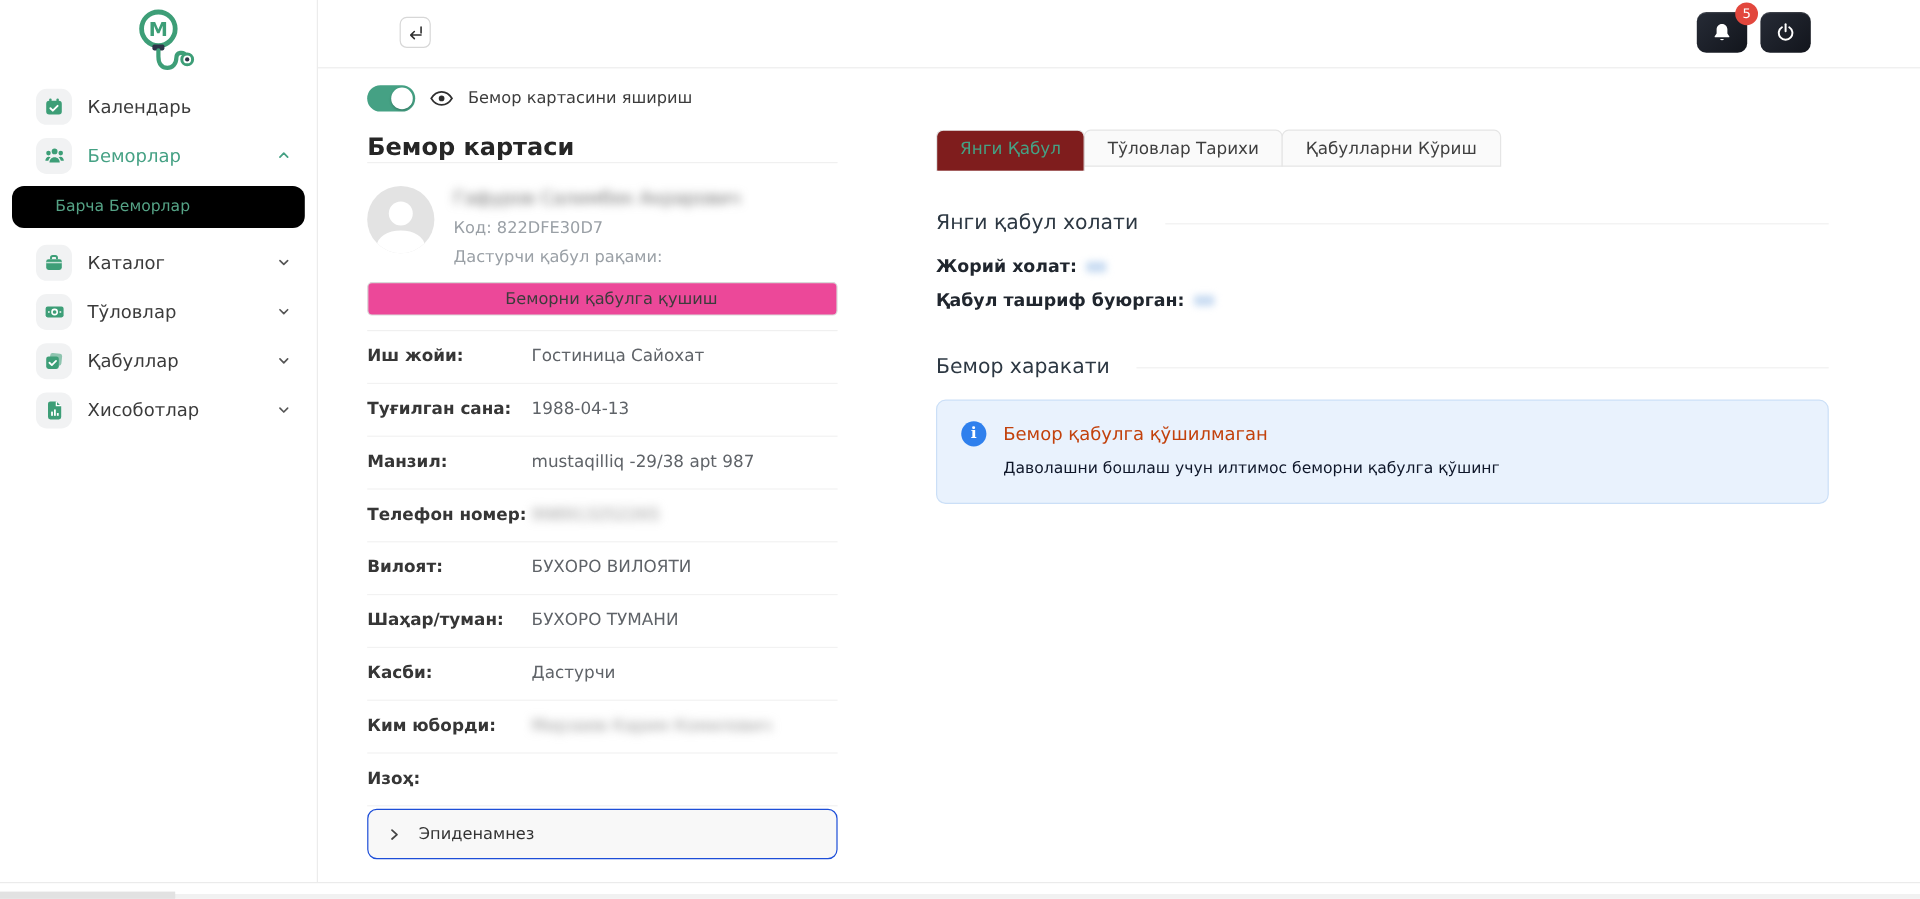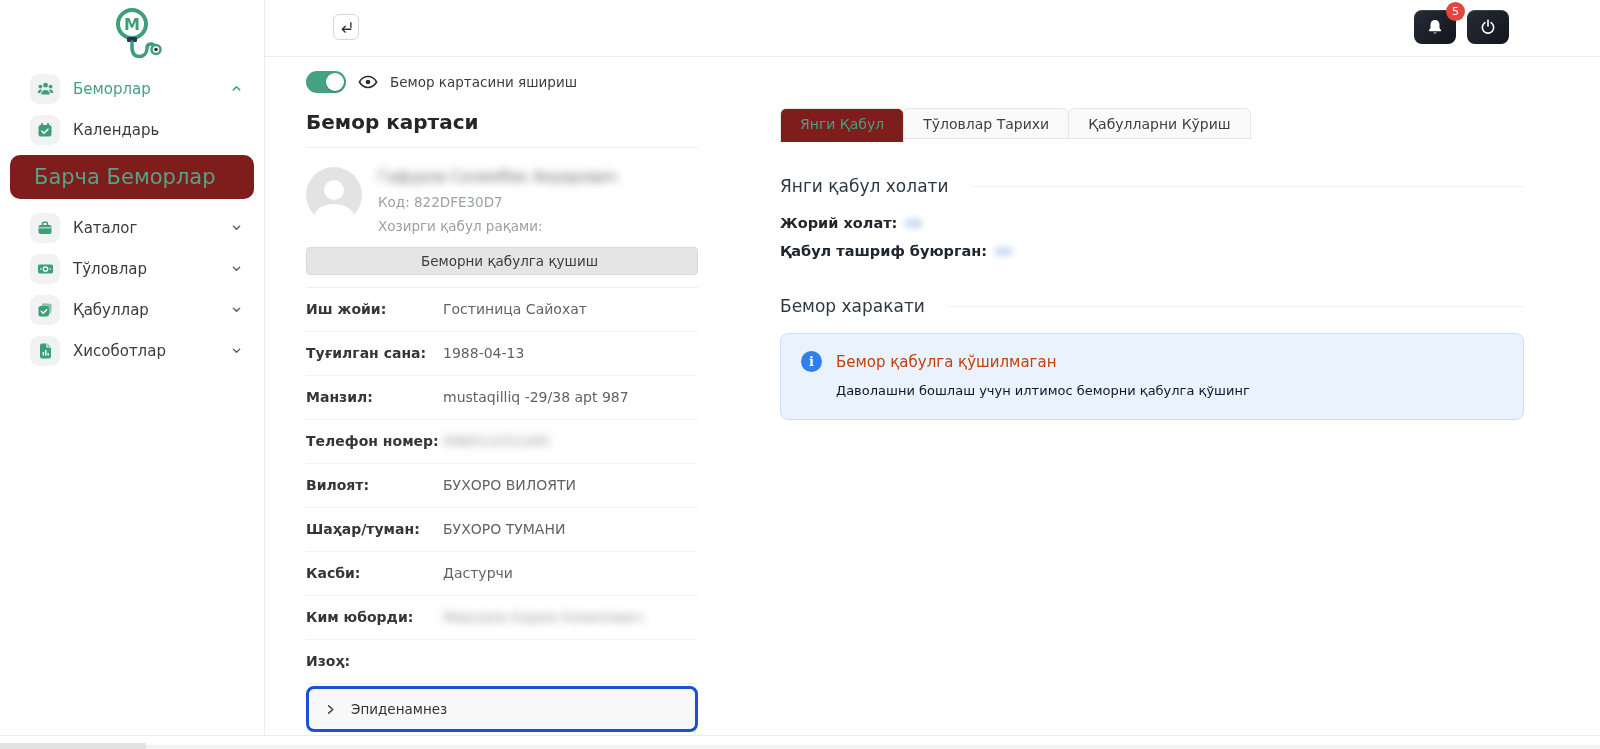--- a/index.html
+++ b/index.html
@@ -11,22 +11,22 @@
     background:#fff; border-right:1px solid #ececec; }
   .logo-wrap { display:flex; justify-content:center; padding-top:5px; height:66px; }
   .nav { padding-top:2px; }
   .nav-item { display:flex; align-items:center; gap:13px; padding:5px 22px 5px 30px;
     height:41px; cursor:pointer; }
   .icon-tile { width:30px; height:30px; border-radius:9px; background:#f1f2f3;
     display:flex; align-items:center; justify-content:center; flex:none; }
   .nav-label { flex:1; font-size:15px; color:#3b3b3b; }
   .nav-item.teal .nav-label { color:#45a184; }
   .chev { width:11px; height:11px; flex:none; }
-  .sub-item { margin:5px 10px 8px; background:#7f1d1d; border-radius:10px;
-    padding:10px 24px; font-size:21px; color:#55a386; cursor:pointer; }
+  .sub-item { margin:5px 10px 8px; background:#000000; border-radius:10px;
+    padding:10px 36px; font-size:13px; color:#55a386; cursor:pointer; }
 
   
   .topbar { position:absolute; left:265px; top:0; right:0; height:57px;
     background:#fff; border-bottom:1px solid #ededed; }
   .collapse-btn { position:absolute; left:68px; top:14px; width:26px; height:26px;
     border:1px solid #d7d7d7; border-radius:6px; background:#fff; display:flex;
     align-items:center; justify-content:center; cursor:pointer; }
   .top-actions { position:absolute; right:91px; top:10px; display:flex; gap:11px; }
   .dark-btn { position:relative; width:42px; height:34px; border-radius:8px;
     background:linear-gradient(135deg,#262b36,#12151c); display:flex;
@@ -44,46 +44,46 @@
 
   
   .toggle-row { display:flex; align-items:center; gap:12px; margin-top:14px; }
   .switch { width:40px; height:22px; border-radius:11px; background:#45a184;
     position:relative; cursor:pointer; flex:none; }
   .switch .knob { position:absolute; right:2px; top:2px; width:18px; height:18px;
     border-radius:50%; background:#fff; box-shadow:0 1px 2px rgba(0,0,0,.25); }
   .toggle-label { font-size:13.5px; color:#3c3c3c; }
 
   .card-title { margin-top:17px; font-size:20px; font-weight:700; color:#262626;
-    padding-bottom:13px; border-bottom:1px solid #f0f0f0; }
+    padding-bottom:1px; border-bottom:1px solid #f0f0f0; }
 
   .patient-head { display:flex; gap:16px; margin-top:19px; }
   .avatar { width:56px; height:56px; border-radius:50%; background:#e3e3e3;
     overflow:hidden; flex:none; position:relative; }
   .avatar .head { position:absolute; left:18px; top:13px; width:20px; height:20px;
     border-radius:50%; background:#fff; }
   .avatar .body { position:absolute; left:8px; top:37px; width:40px; height:26px;
     border-radius:50%; background:#fff; }
   .p-info { padding-top:1px; }
   .p-name { font-size:15px; color:#6f6f6f; filter:blur(4px); user-select:none; }
   .p-code, .p-visit { font-size:13.5px; color:#9aa0a6; margin-top:8px; }
 
-  .add-btn { margin-top:13px; width:100%; height:28px; background:#e5e5e5;
+  .add-btn { margin-top:13px; width:100%; height:28px; background:#ec4899;
     border:1px solid #d9d9d9; border-radius:4px; font-size:13.5px; color:#3c3c3c;
     cursor:pointer; font-family:inherit;padding-left:15px; }
   .head-sep { margin-top:12px; border-bottom:1px solid #f0f0f0; }
 
   .field-row { display:flex; align-items:flex-start; padding:13px 0 14px;
     border-bottom:1px solid #f2f2f2; }
   .field-row:last-of-type { border-bottom:none; }
   .field-label { width:137px; flex:none; font-size:14px; font-weight:700; color:#363636; }
   .field-value { font-size:14px; color:#5f6368; }
   .blurred { filter:blur(4px); color:#9a9a9a; user-select:none; }
 
-  .accordion { margin-top:2px; background:#f8f8f8; border:3px solid #1d4ed8;
+  .accordion { margin-top:2px; background:#f8f8f8; border:1px solid #1d4ed8;
     border-radius:8px; padding:12px 16px; display:flex; align-items:center;
     gap:15px; cursor:pointer; }
   .accordion-label { font-size:13.5px; color:#333; }
 
   
   .tabs { display:flex; margin-top:51px; }
   .tab { padding:7px 19px 6px; font-size:14px; color:#3f3f3f; background:#fafafa;
     border:1px solid #e5e5e5; border-radius:6px 6px 0 0; cursor:pointer;
     margin-right:-1px; white-space:nowrap; }
   .tab.active { background:#7f1d1d; color:#45a184; border-bottom-color:#fff;
@@ -122,47 +122,47 @@
       <circle cx="36" cy="19" r="14" fill="none" stroke="#3d9e77" stroke-width="4"></circle>
       <text x="36" y="25" text-anchor="middle" font-size="16" font-weight="bold" fill="#3d9e77" font-family="DejaVu Sans,sans-serif">M</text>
       <rect x="31" y="32" width="10" height="5" rx="1.5" fill="#2c3347"></rect>
       <path d="M36 37 v5 c0 7 3.5 9.5 7.5 9.5 s7.5 -3 7.5 -8.5 c0 -4.5 6 -5.5 8 -1.5" fill="none" stroke="#3d9e77" stroke-width="3.5" stroke-linecap="round"></path>
       <circle cx="60" cy="44.5" r="4.5" fill="#fff" stroke="#3d9e77" stroke-width="2.5"></circle>
       <circle cx="60" cy="44.5" r="1.8" fill="#2c3347"></circle>
     </svg>
   </div>
 
   <nav class="nav">
+    <div class="nav-item">
+      <span class="icon-tile">
+        <svg width="16" height="16" viewBox="0 0 16 16">
+            <rect x="1.5" y="3" width="13" height="11.5" rx="2.5" fill="#3d9e77"></rect>
+            <rect x="4" y="1" width="2" height="3.5" rx="1" fill="#3d9e77"></rect>
+            <rect x="10" y="1" width="2" height="3.5" rx="1" fill="#3d9e77"></rect>
+            <path d="M5 9.2 l2 2 l4 -4" stroke="#fff" stroke-width="1.6" fill="none" stroke-linecap="round" stroke-linejoin="round"></path>
+          </svg>
+      </span>
+      <span class="nav-label">Календарь</span>
+    </div>
+
     <div class="nav-item teal">
       <span class="icon-tile">
         <svg width="17" height="16" viewBox="0 0 17 16">
             <circle cx="8.5" cy="4.2" r="2.4" fill="#3d9e77"></circle>
             <circle cx="3.4" cy="5.6" r="1.9" fill="#3d9e77"></circle>
             <circle cx="13.6" cy="5.6" r="1.9" fill="#3d9e77"></circle>
             <path d="M4.2 13.5 c0-2.6 1.9-4.4 4.3-4.4 s4.3 1.8 4.3 4.4 z" fill="#3d9e77"></path>
             <path d="M0.8 12 c0-2 1.2-3.4 2.8-3.4 c.6 0 1.2.2 1.6.5 c-1 .9-1.7 2-1.9 2.9 z" fill="#3d9e77"></path>
             <path d="M16.2 12 c0-2 -1.2-3.4 -2.8-3.4 c-.6 0 -1.2.2 -1.6.5 c1 .9 1.7 2 1.9 2.9 z" fill="#3d9e77"></path>
           </svg>
       </span>
       <span class="nav-label">Беморлар</span>
       <svg class="chev" viewBox="0 0 12 12">
           <path d="M2.5 7.5 L6 4 L9.5 7.5" fill="none" stroke="#45a184" stroke-width="1.6" stroke-linecap="round" stroke-linejoin="round"></path>
         </svg>
-    </div>
-
-    <div class="nav-item">
-      <span class="icon-tile">
-        <svg width="16" height="16" viewBox="0 0 16 16">
-            <rect x="1.5" y="3" width="13" height="11.5" rx="2.5" fill="#3d9e77"></rect>
-            <rect x="4" y="1" width="2" height="3.5" rx="1" fill="#3d9e77"></rect>
-            <rect x="10" y="1" width="2" height="3.5" rx="1" fill="#3d9e77"></rect>
-            <path d="M5 9.2 l2 2 l4 -4" stroke="#fff" stroke-width="1.6" fill="none" stroke-linecap="round" stroke-linejoin="round"></path>
-          </svg>
-      </span>
-      <span class="nav-label">Календарь</span>
     </div>
 
     <div class="sub-item">
       <span>Барча Беморлар</span>
     </div>
 
     <div class="nav-item">
       <span class="icon-tile">
         <svg width="16" height="16" viewBox="0 0 16 16">
             <rect x="1.5" y="5" width="13" height="9" rx="2" fill="#3d9e77"></rect>
@@ -264,21 +264,21 @@
       <h1 class="card-title">Бемор картаси</h1>
 
       <div class="patient-head">
         <div class="avatar">
             <span class="head"></span>
             <span class="body"></span>
           </div>
         <div class="p-info">
           <div class="p-name">Гафуров Салимбек Акрарович</div>
           <div class="p-code">Код: 822DFE30D7</div>
-          <div class="p-visit">Хозирги қабул рақами:</div>
+          <div class="p-visit">Дастурчи қабул рақами:</div>
         </div>
       </div>
 
       <button class="add-btn">Беморни қабулга қушиш</button>
       <div class="head-sep"></div>
 
       <div class="field-row">
         <span class="field-label">Иш жойи:</span>
         <span class="field-value">Гостиница Сайохат</span>
       </div>

